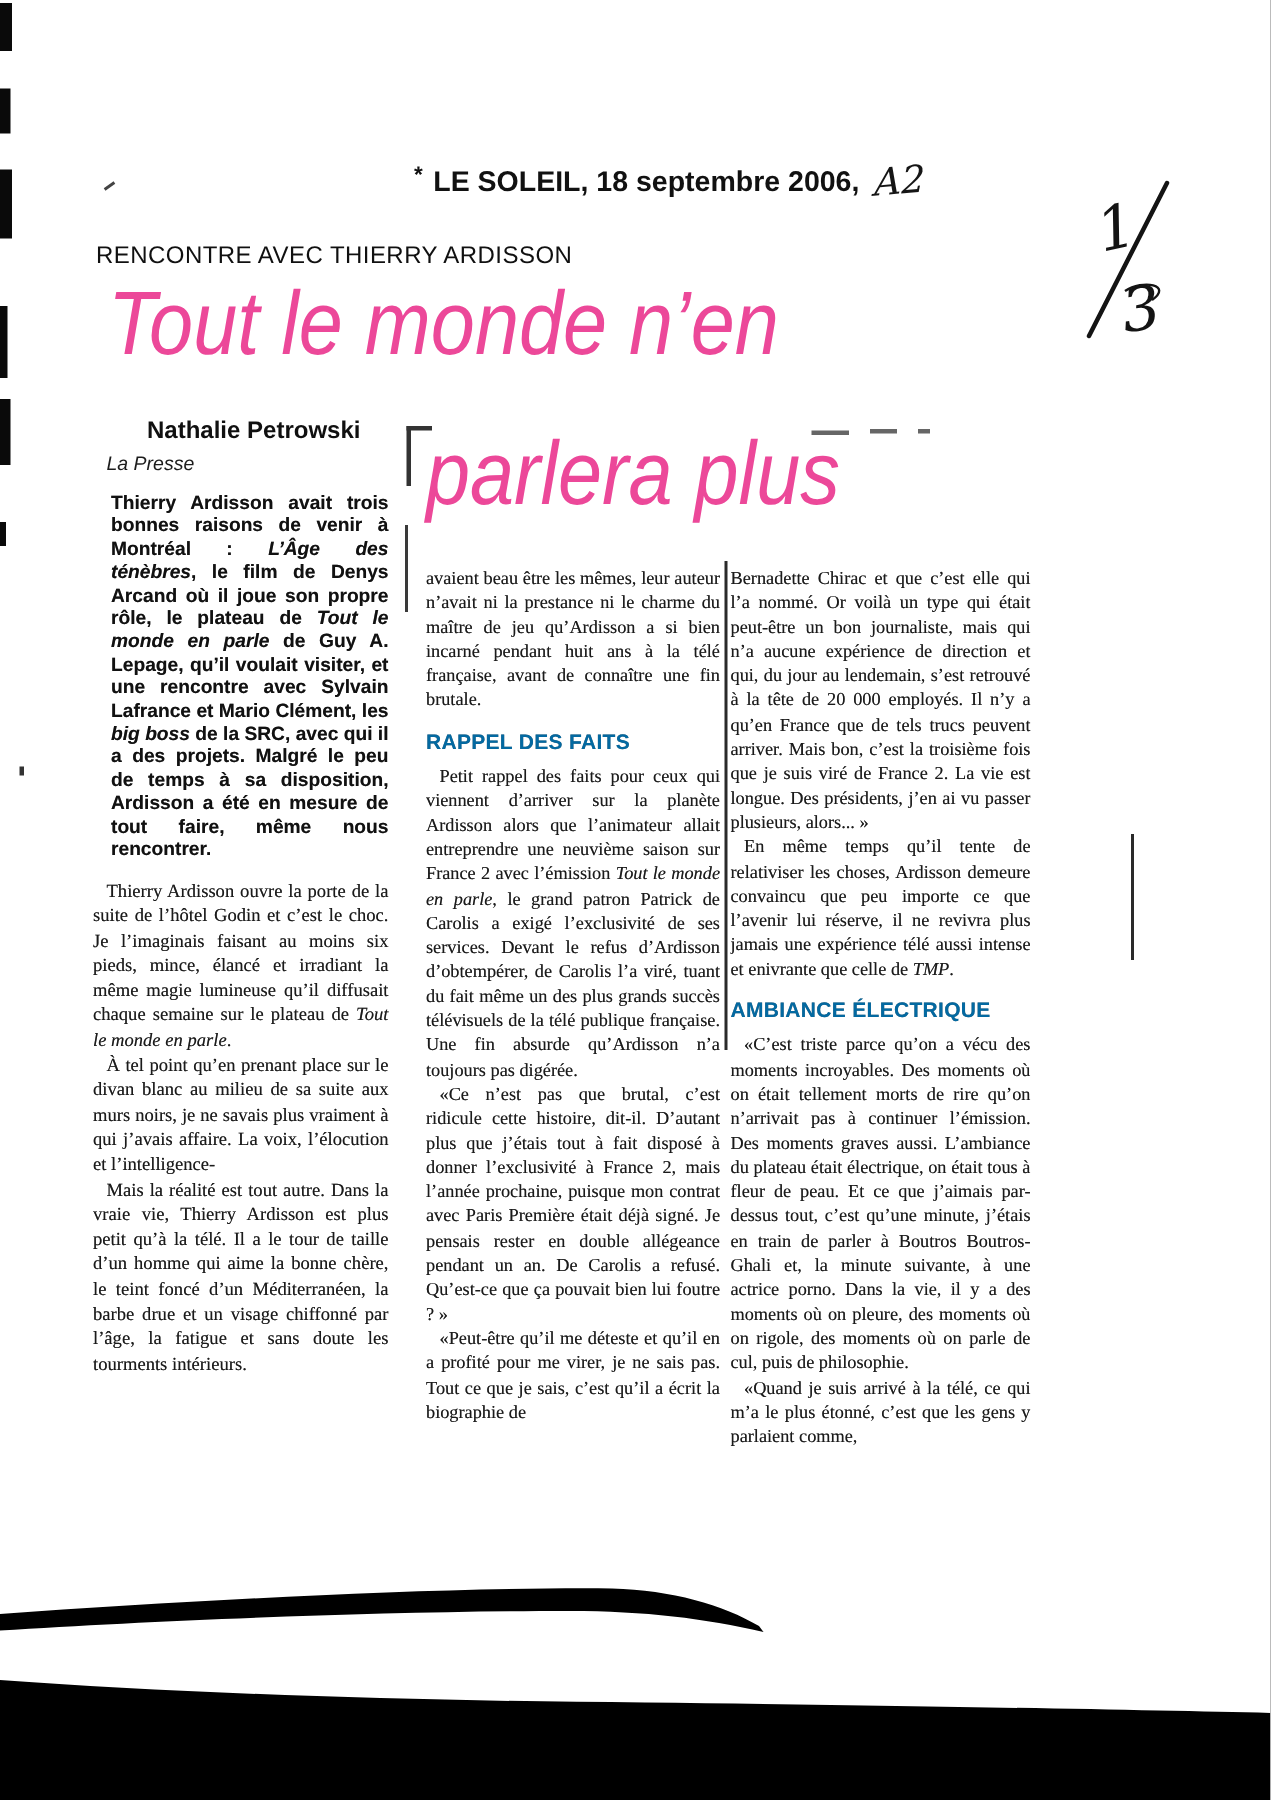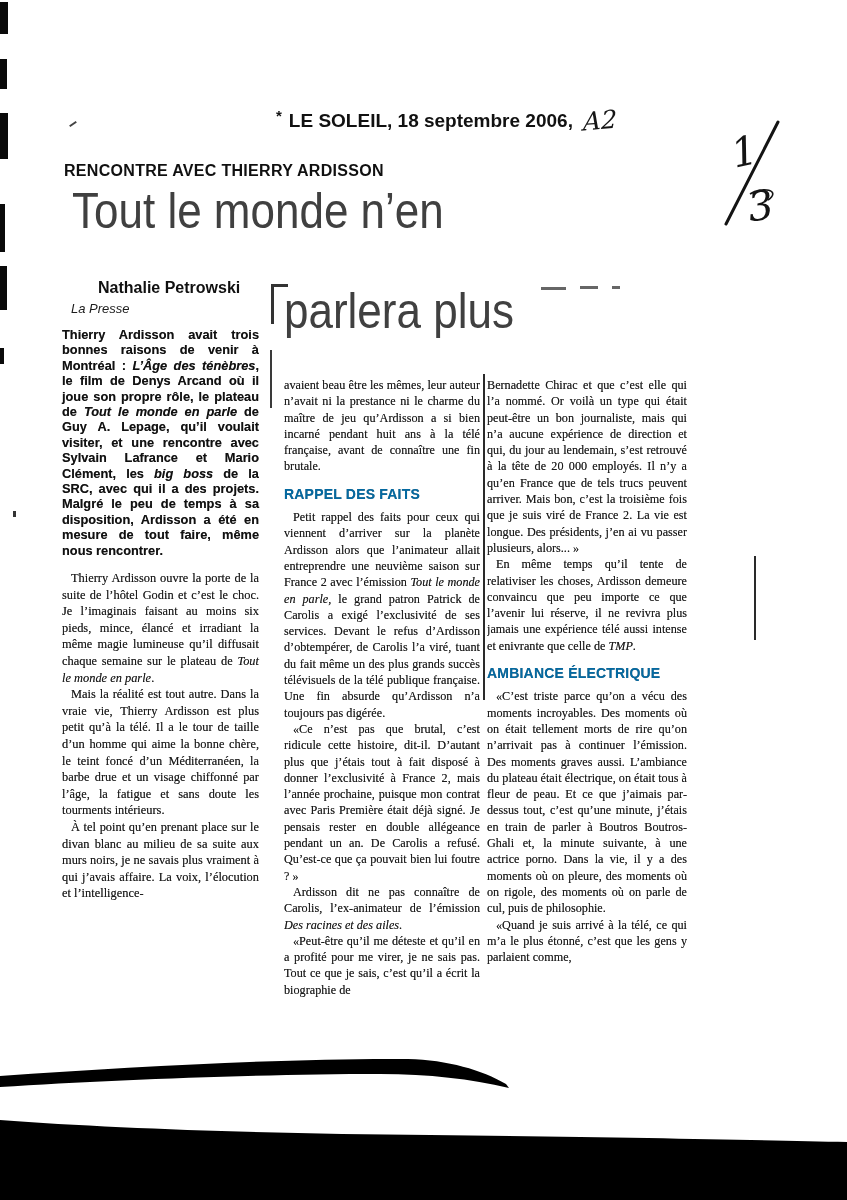--- a/index.html
+++ b/index.html
@@ -15,40 +15,40 @@
     font-family:"Liberation Sans",sans-serif;font-weight:bold;font-size:19px;color:#111;}
   .masthead .ast{font-size:15px;vertical-align:6px;margin-right:7px;}
   .hw-page{display:inline-block;font-family:"DejaVu Serif",serif;font-style:italic;
     font-weight:normal;font-size:25px;transform:rotate(-5deg) skewX(-6deg);
     margin-left:5px;vertical-align:-2px;color:#151515;}
   
   .fraction{position:absolute;left:698px;top:110px;}
   .fraction text{font-family:"DejaVu Serif",serif;font-style:italic;fill:#141414;}
   
   .kicker{position:absolute;left:64px;top:162px;font-family:"Liberation Sans",sans-serif;
-    font-weight:bold;font-size:16px;letter-spacing:.3px;color:#101010;}
+    font-weight:normal;font-size:16px;letter-spacing:.3px;color:#101010;}
   .headline{position:absolute;font-family:"Liberation Sans",sans-serif;
-    font-weight:500;font-size:50px;color:#404040;line-height:1;white-space:nowrap;}
+    font-weight:500;font-size:60px;color:#ec4899;line-height:1;white-space:nowrap;font-style:italic;}
   .headline>span{display:inline-block;transform:scaleX(.88);transform-origin:0 0;}
   .hl1{left:72px;top:186px;}
   .hl2{left:284px;top:286px;}
   
   .byline-author{position:absolute;left:71px;top:279px;font-family:"Liberation Sans",sans-serif;
     font-weight:bold;font-size:16px;color:#101010;margin-left:27px;}
   .byline-outlet{position:absolute;left:71px;top:301px;font-family:"Liberation Sans",sans-serif;
     font-style:italic;font-size:13px;color:#1c1c1c;}
   
   .col{position:absolute;text-align:justify;hyphens:auto;}
   .col p{margin:0;text-shadow:0 0 .4px rgba(0,0,0,.55);}
   .col p.ind{text-indent:9px;}
   .col1{left:62px;top:327px;width:197px;}
   .col2{left:284px;top:377px;width:196px;height:672px;overflow:hidden;}
   .col3{left:487px;top:377px;width:200px;height:674px;overflow:hidden;}
   .lead{font-family:"Liberation Sans",sans-serif;font-weight:bold;font-size:12.8px;
-    line-height:15.4px;color:#111;margin-bottom:12px;text-shadow:0 0 .4px rgba(0,0,0,.5);}
+    line-height:15.4px;color:#111;margin-bottom:12px;text-shadow:0 0 .4px rgba(0,0,0,.5);margin-left:12px;}
   .bodytext{font-size:12.2px;line-height:16.3px;}
   .col1 .bodytext{font-size:12.4px;line-height:16.6px;}
   .subhead{font-family:"Liberation Sans",sans-serif;font-weight:bold;font-size:14px;
     letter-spacing:.2px;color:#0369a1;margin:11px 0 7px 0;text-align:left;
     text-shadow:0 0 .4px rgba(0,0,0,.5);}
   
   .vrule{position:absolute;background:#2a2a2a;}
   .dash{position:absolute;background:#666;height:2.5px;}
   .bracket-h{position:absolute;left:271px;top:284px;width:17px;height:2.5px;background:#333;}
   .bracket-v{position:absolute;left:271px;top:284px;width:2.5px;height:40px;background:#333;}
@@ -98,34 +98,33 @@
   <div class="dash" style="left:580px;top:286px;width:18px;"></div>
   <div class="dash" style="left:612px;top:286px;width:8px;"></div>
 
   <div class="byline-author">Nathalie Petrowski</div>
   <div class="byline-outlet">La Presse</div>
 
   <div class="col col1">
     <div class="lead"><span>Thierry Ardisson avait trois bonnes raisons de venir à Montréal : </span><i>L’Âge des ténèbres</i><span>, le film de Denys Arcand où il joue son propre rôle, le plateau de </span><i>Tout le monde en parle</i><span> de Guy A. Lepage, qu’il voulait visiter, et une rencontre avec Sylvain Lafrance et Mario Clément, les </span><i>big boss</i><span> de la SRC, avec qui il a des projets. Malgré le peu de temps à sa disposition, Ardisson a été en mesure de tout faire, même nous rencontrer.</span></div>
     <div class="bodytext">
         <p class="ind"><span>Thierry Ardisson ouvre la porte de la suite de l’hôtel Godin et c’est le choc. Je l’imaginais faisant au moins six pieds, mince, élancé et irradiant la même magie lumineuse qu’il diffusait chaque semaine sur le plateau de </span><i>Tout le monde en parle</i><span>.</span></p>
+        <p class="ind"><span>À tel point qu’en prenant place sur le divan blanc au milieu de sa suite aux murs noirs, je ne savais plus vraiment à qui j’avais affaire. La voix, l’élocution et l’intelligence-</span></p>
         <p class="ind"><span>Mais la réalité est tout autre. Dans la vraie vie, Thierry Ardisson est plus petit qu’à la télé. Il a le tour de taille d’un homme qui aime la bonne chère, le teint foncé d’un Méditerranéen, la barbe drue et un visage chiffonné par l’âge, la fatigue et sans doute les tourments intérieurs.</span></p>
-        <p class="ind"><span>À tel point qu’en prenant place sur le divan blanc au milieu de sa suite aux murs noirs, je ne savais plus vraiment à qui j’avais affaire. La voix, l’élocution et l’intelligence-</span></p>
       </div>
   </div>
 
   <div class="col col2 bodytext">
     <div>
         <p><span>avaient beau être les mêmes, leur auteur n’avait ni la prestance ni le charme du maître de jeu qu’Ardisson a si bien incarné pendant huit ans à la télé française, avant de connaître une fin brutale.</span></p>
       </div>
     <h3 class="subhead">RAPPEL DES FAITS</h3>
     <div>
         <p class="ind"><span>Petit rappel des faits pour ceux qui viennent d’arriver sur la planète Ardisson alors que l’animateur allait entreprendre une neuvième saison sur France 2 avec l’émission </span><i>Tout le monde en parle</i><span>, le grand patron Patrick de Carolis a exigé l’exclusivité de ses services. Devant le refus d’Ardisson d’obtempérer, de Carolis l’a viré, tuant du fait même un des plus grands succès télévisuels de la télé publique française. Une fin absurde qu’Ardisson n’a toujours pas digérée.</span></p>
         <p class="ind"><span>«Ce n’est pas que brutal, c’est ridicule cette histoire, dit-il. D’autant plus que j’étais tout à fait disposé à donner l’exclusivité à France 2, mais l’année prochaine, puisque mon contrat avec Paris Première était déjà signé. Je pensais rester en double allégeance pendant un an. De Carolis a refusé. Qu’est-ce que ça pouvait bien lui foutre ? »</span></p>
-        <p class="ind"><span>Ardisson dit ne pas connaître de Carolis, l’ex-animateur de l’émission </span><i>Des racines et des ailes</i><span>.</span></p>
         <p class="ind"><span>«Peut-être qu’il me déteste et qu’il en a profité pour me virer, je ne sais pas. Tout ce que je sais, c’est qu’il a écrit la biographie de</span></p>
       </div>
   </div>
 
   <div class="col col3 bodytext">
     <div>
         <p><span>Bernadette Chirac et que c’est elle qui l’a nommé. Or voilà un type qui était peut-être un bon journaliste, mais qui n’a aucune expérience de direction et qui, du jour au lendemain, s’est retrouvé à la tête de 20 000 employés. Il n’y a qu’en France que de tels trucs peuvent arriver. Mais bon, c’est la troisième fois que je suis viré de France 2. La vie est longue. Des présidents, j’en ai vu passer plusieurs, alors... »</span></p>
         <p class="ind"><span>En même temps qu’il tente de relativiser les choses, Ardisson demeure convaincu que peu importe ce que l’avenir lui réserve, il ne revivra plus jamais une expérience télé aussi intense et enivrante que celle de </span><i>TMP</i><span>.</span></p>
       </div>
     <h3 class="subhead">AMBIANCE ÉLECTRIQUE</h3>

